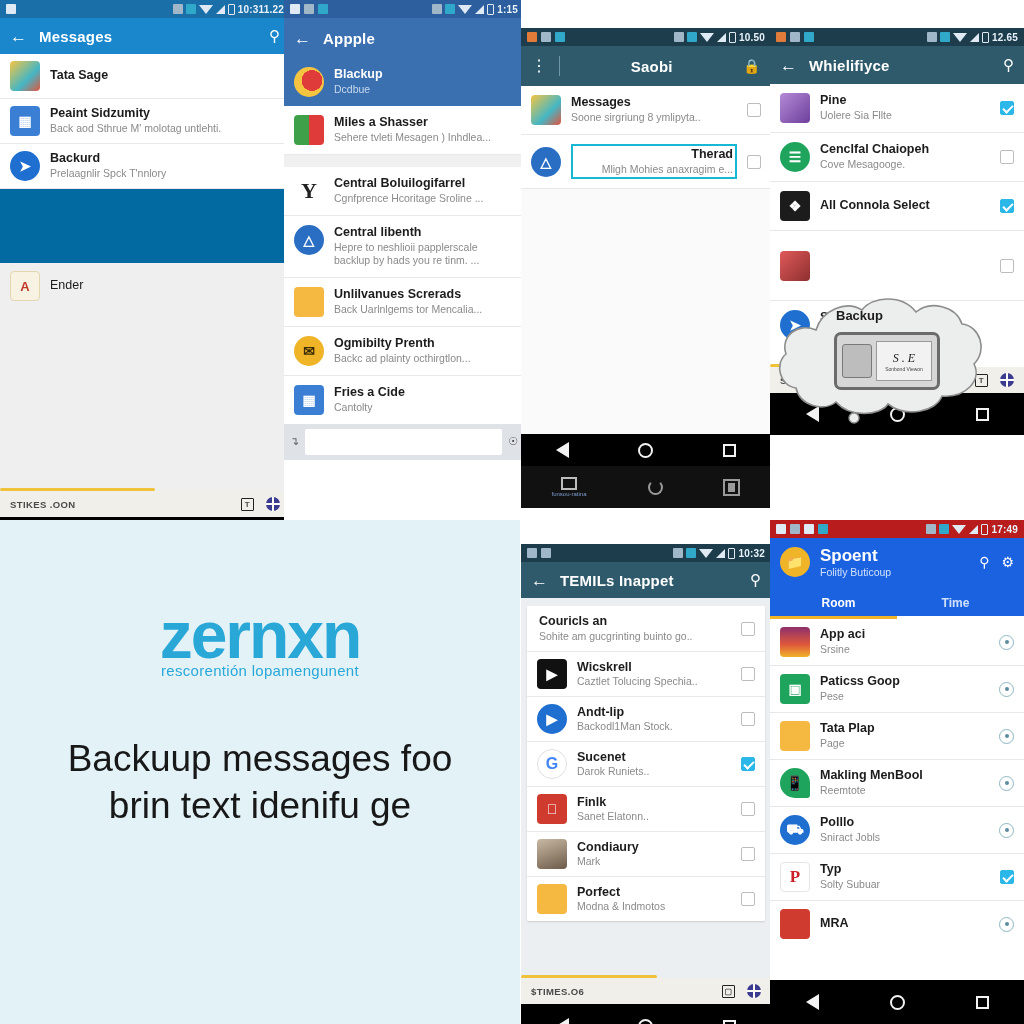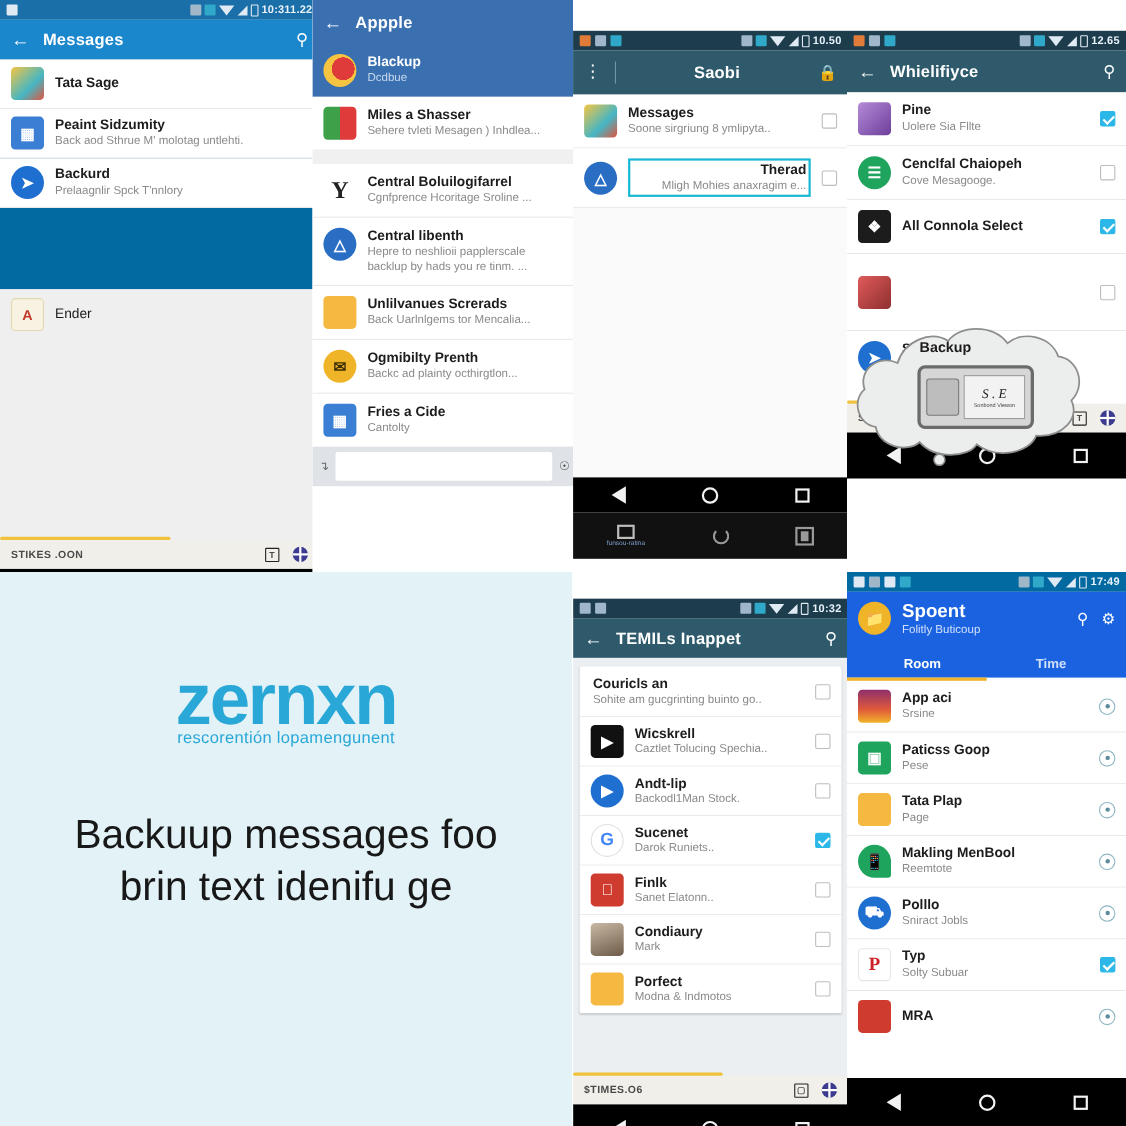--- a/index.html
+++ b/index.html
@@ -166,21 +166,21 @@
 
   
   #p6 { left:521px; top:544px; width:250px; height:504px; background:#eceff1;}
   #p6 .statusbar { background:#1d3c4c; }
   #p6 .appbar { background:#2e5a6b; height:36px; }
   #p6 .card { background:#fff; margin:8px 6px 0; border-radius:2px; overflow:hidden;
               box-shadow:0 1px 2px rgba(0,0,0,.14); }
 
   
   #p7 { left:770px; top:520px; width:254px; height:504px; }
-  #p7 .statusbar { background:#0369a1; }
+  #p7 .statusbar { background:#b91c1c; }
   #p7 .head { background:#1b62e0; padding:8px 10px 0; color:#fff; }
   #p7 .head .hr1 { display:flex; align-items:center; gap:10px; }
   #p7 .head .av { width:30px;height:30px;border-radius:50%;background:#f0b429;
                   display:flex;align-items:center;justify-content:center;font-size:14px;}
   #p7 .head .h-t1 { font-size:17px;font-weight:bold; }
   #p7 .head .h-t2 { font-size:10.5px;color:#cfe0fb; }
   #p7 .head .acts { margin-left:auto; display:flex; gap:12px; font-size:14px; }
   #p7 .tabs { display:flex; margin-top:10px; }
   #p7 .tabs .tab { flex:1; text-align:center; font-size:12px; font-weight:bold;
                    padding:8px 0 6px; }
@@ -248,20 +248,35 @@
       </div>
     </div>
     <div class="navbar" style="height:44px;">
       
       
       
     </div>
   </div>
 
   <div class="panel" id="p2">
+    <div class="statusbar">
+      <div class="sb-left">
+        <span class="sb-ico white"></span>
+        <span class="sb-ico grey"></span>
+        <span class="sb-ico teal"></span>
+      </div>
+      <div class="sb-right">
+        <span class="sb-ico grey"></span>
+        <span class="sb-ico teal"></span>
+        <span class="sb-wifi"></span>
+        <span class="sb-tri"></span>
+        <span class="sb-bat"></span>
+        <span class="sb-time">1:15</span>
+      </div>
+    </div>
     <div class="appbar">
       <span class="back-arrow">←</span>
       <span class="title">Appple</span>
     </div>
     <div class="row hilite" style="border-bottom:none;padding:9px 10px;">
       <div class="ic" style="background:radial-gradient(circle at 60% 45%,#e03b3b 42%,#f5c542 43%);border-radius:50%;"></div>
       <div class="txt">
         <div class="t1">Blackup</div>
         <div class="t2">Dcdbue</div>
       </div>

